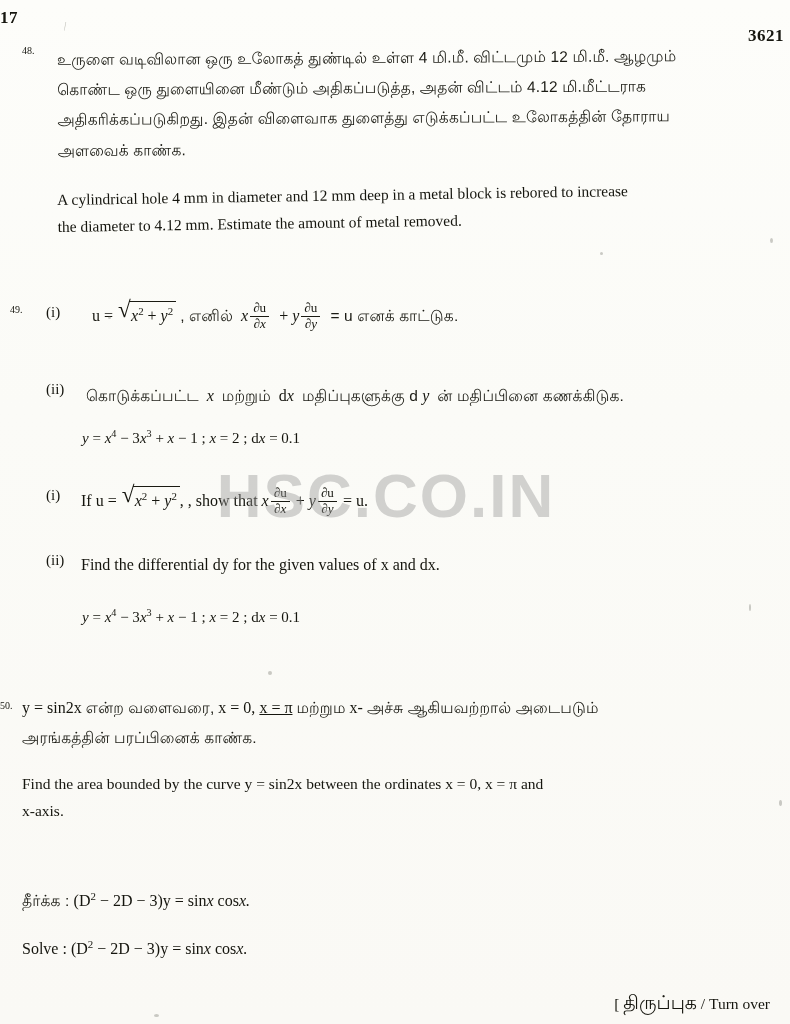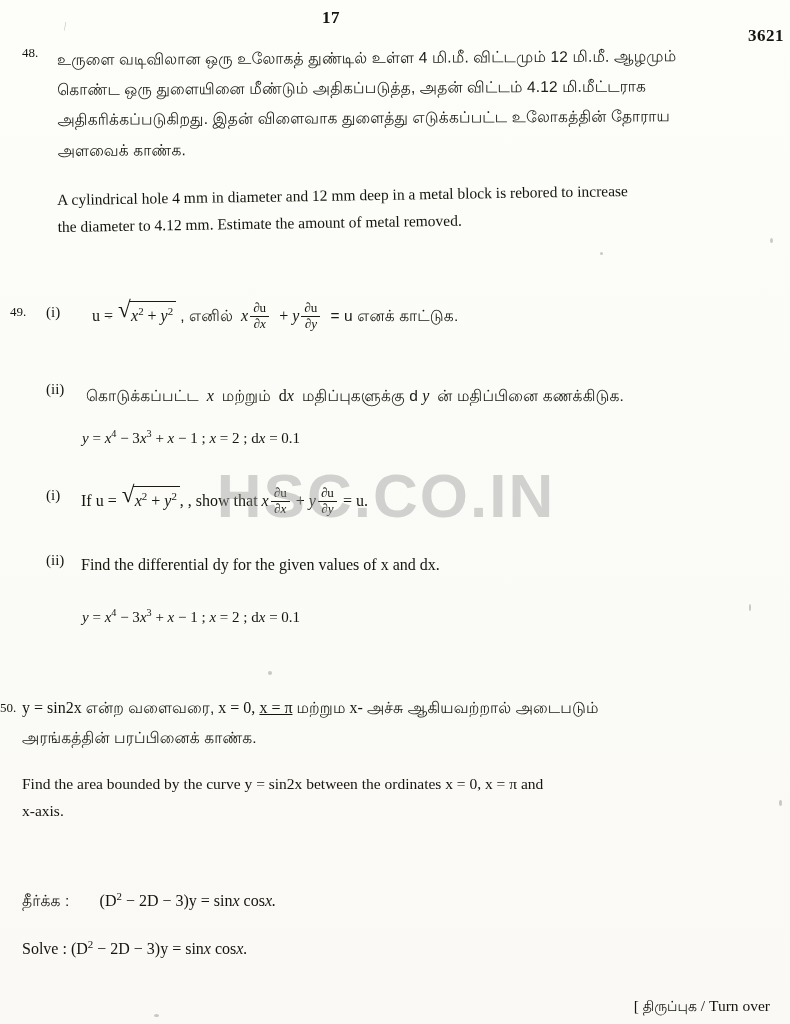--- a/index.html
+++ b/index.html
@@ -21,39 +21,37 @@
     height: 1024px;
     background: linear-gradient(180deg, #fdfdfa 0%, #fbfbf7 40%, #faf9f5 100%);
   }
 
   
   .page-number {
     position: absolute;
     top: 8px;
     left: 0;
     width: 648px;
-    text-align: center;
     font-size: 17px;
     font-weight: bold;
     letter-spacing: 0.5px;
-    margin-left: 7px;
   }
   .paper-code {
     position: absolute;
     top: 26px;
     right: 6px;
     font-size: 17px;
     font-weight: bold;
     letter-spacing: 0.5px;
   }
 
   
   .qnum {
     position: absolute;
-    font-size: 13px;
+    font-size: 10px;
     font-weight: normal;
   }
   .subnum {
     position: absolute;
     font-size: 15px;
   }
   .ta {
     font-family: "Liberation Sans", sans-serif;
     font-size: 15.5px;
     line-height: 1.95;
@@ -129,21 +127,21 @@
   #q51-ta { left: 22px; top: 886px; }
   #q51-en { left: 22px; top: 935px; }
 
   .turnover {
     position: absolute;
     right: 20px;
     bottom: 8px;
     font-size: 15.5px;
     font-family: "Liberation Serif", serif;
   }
-  .turnover .tamil { font-family: "Liberation Sans", sans-serif; font-size: 14px; }
+  .turnover .tamil { font-family: "Liberation Sans", sans-serif; font-size: 19px; }
 
   
   .watermark {
     position: absolute;
     left: 51px;
     top: 460px;
     width: 670px;
     text-align: center;
     font-family: "Liberation Sans", sans-serif;
     font-size: 62px;
@@ -252,21 +250,21 @@
     <div class="ta">அரங்கத்தின் பரப்பினைக் காண்க.</div>
   </div>
 
   <div class="blk en" id="q50-en">
     <div>Find the area bounded by the curve y = sin2x between the ordinates x = 0, x = π and</div>
     <div>x-axis.</div>
   </div>
 
   <div class="blk" id="q51-ta">
     <span class="ta">தீர்க்க :</span>
-    <span class="en" style="font-size:16px;margin-left:26px;">
+    <span class="en" style="font-size:16px;">
       <span>(D</span><span class="sup">2</span><span> − 2D − 3)y = sin</span><span class="mi">x</span><span> cos</span><span class="mi">x.</span>
     </span>
   </div>
 
   <div class="blk" id="q51-en">
     <span class="en" style="font-size:16px;">Solve :</span>
     <span class="en" style="font-size:16px;">
       <span>(D</span><span class="sup">2</span><span> − 2D − 3)y = sin</span><span class="mi">x</span><span> cos</span><span class="mi">x.</span>
     </span>
   </div>

